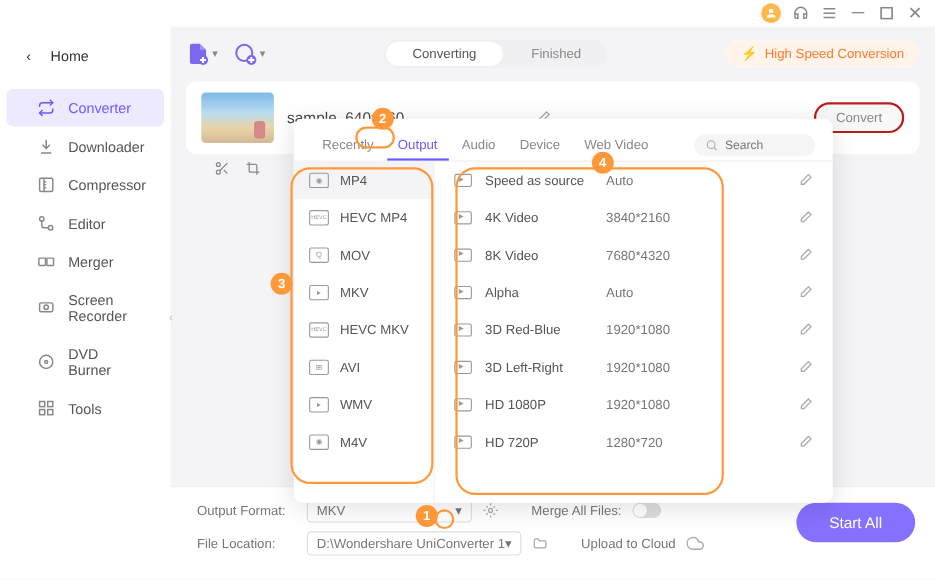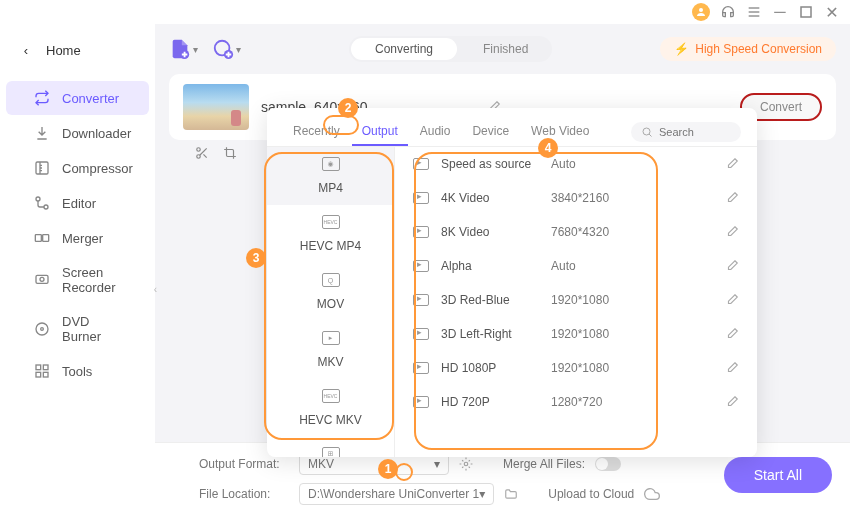--- a/index.html
+++ b/index.html
@@ -34,21 +34,21 @@
 .convert-btn { border: 2px solid #b91c1c; background: #f8f8f8; border-radius: 14px; padding: 5px 18px; font-size: 12px; color: #888; cursor: pointer; }
 
 .dropdown { position: absolute; left: 267px; top: 108px; width: 490px; background: #fff; border-radius: 8px; box-shadow: 0 4px 24px rgba(0,0,0,0.12); z-index: 10; }
 .dd-tabs { display: flex; align-items: center; padding: 10px 16px 0 16px; border-bottom: 1px solid #eee; gap: 2px; }
 .dd-tab { padding: 6px 10px; font-size: 12px; color: #888; cursor: pointer; border-bottom: 2px solid transparent; }
 .dd-tab.active { color: #6b5bff; border-bottom-color: #6b5bff; font-weight: 500; }
 .dd-search { margin-left: auto; display: flex; align-items: center; gap: 6px; background: #f5f5f7; border-radius: 12px; padding: 4px 10px; width: 110px; }
 .dd-search input { border: none; background: transparent; outline: none; font-size: 11px; width: 70px; color: #888; }
 .dd-body { display: flex; height: 310px; }
 .fmt-list { width: 128px; border-right: 1px solid #eee; overflow-y: auto; }
-.fmt-item { display: flex; align-items: center; gap: 10px; padding: 10px 14px; font-size: 12px; color: #555; cursor: pointer; flex-direction: column; }
+.fmt-item { display: flex; align-items: center; gap: 10px; padding: 10px 14px; font-size: 12px; color: #555; cursor: pointer; }
 .fmt-item.active { background: #f4f4f7; }
 .fmt-ic { width: 18px; height: 14px; border: 1.5px solid #999; border-radius: 2px; position: relative; display: flex; align-items: center; justify-content: center; font-size: 7px; color: #999; }
 .res-list { flex: 1; overflow-y: auto; }
 .res-item { display: flex; align-items: center; padding: 10px 18px; font-size: 12px; color: #555; cursor: pointer; }
 .res-ic { width: 16px; height: 12px; border: 1.5px solid #999; border-radius: 2px; margin-right: 12px; position: relative; }
 .res-ic::after { content: "▸"; position: absolute; left: 3px; top: -2px; font-size: 9px; color: #999; }
 .res-name { width: 110px; }
 .res-val { flex: 1; color: #777; }
 .res-edit { color: #aaa; cursor: pointer; }
 
@@ -56,21 +56,21 @@
 .circ1 { left: 378px; top: 459px; }
 .circ2 { left: 338px; top: 98px; }
 .circ3 { left: 246px; top: 248px; }
 .circ4 { left: 538px; top: 138px; }
 .ring3 { position: absolute; left: 264px; top: 152px; width: 130px; height: 288px; border: 2.5px solid #ff9838; border-radius: 18px; z-index: 15; pointer-events: none; }
 .ring4 { position: absolute; left: 414px; top: 152px; width: 244px; height: 298px; border: 2.5px solid #ff9838; border-radius: 18px; z-index: 15; pointer-events: none; }
 .ring2 { position: absolute; left: 323px; top: 115px; width: 36px; height: 20px; border: 2.5px solid #ff9838; border-radius: 10px; z-index: 15; pointer-events: none; }
 .ring1 { position: absolute; left: 395px; top: 463px; width: 18px; height: 18px; border: 2.5px solid #ff9838; border-radius: 50%; z-index: 15; pointer-events: none; }
 
 .footer { position: absolute; bottom: 0; left: 155px; right: 0; background: #fff; padding: 10px 16px 14px 24px; border-top: 1px solid #eee; }
-.foot-row { display: flex; align-items: center; font-size: 12px; color: #777; gap: 10px; margin-bottom: 8px; margin-left: 20px; }
+.foot-row { display: flex; align-items: center; font-size: 12px; color: #777; gap: 10px; margin-bottom: 8px; }
 .foot-row:last-child { margin-bottom: 0; }
 .foot-lbl { width: 90px; }
 .foot-sel { border: 1px solid #ddd; border-radius: 4px; padding: 3px 8px; background: #fff; min-width: 150px; display: flex; align-items: center; justify-content: space-between; cursor: pointer; }
 .foot-sel2 { min-width: 160px; }
 .toggle { width: 26px; height: 14px; background: #ddd; border-radius: 7px; position: relative; cursor: pointer; }
 .toggle::after { content: ""; position: absolute; width: 12px; height: 12px; background: #fff; border-radius: 50%; top: 1px; left: 1px; }
 .start-btn { position: absolute; right: 18px; top: 14px; background: #8670ff; color: #fff; border: none; border-radius: 20px; padding: 10px 30px; font-size: 14px; cursor: pointer; }
 
 svg { display: block; }
 </style>

